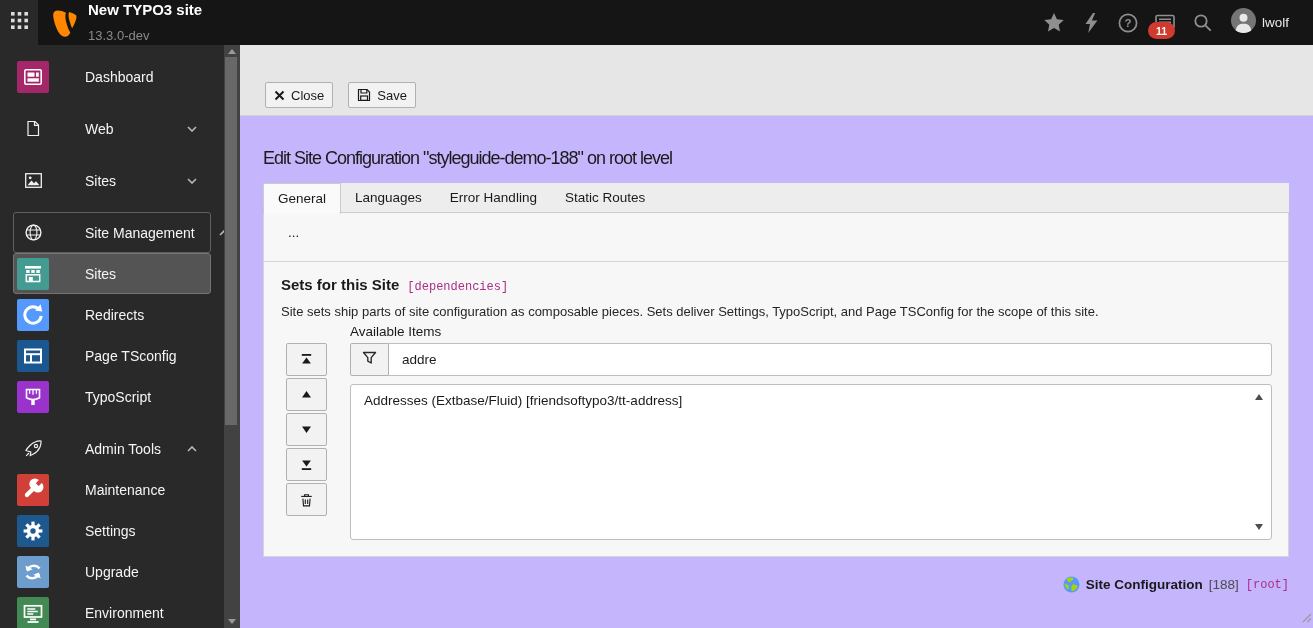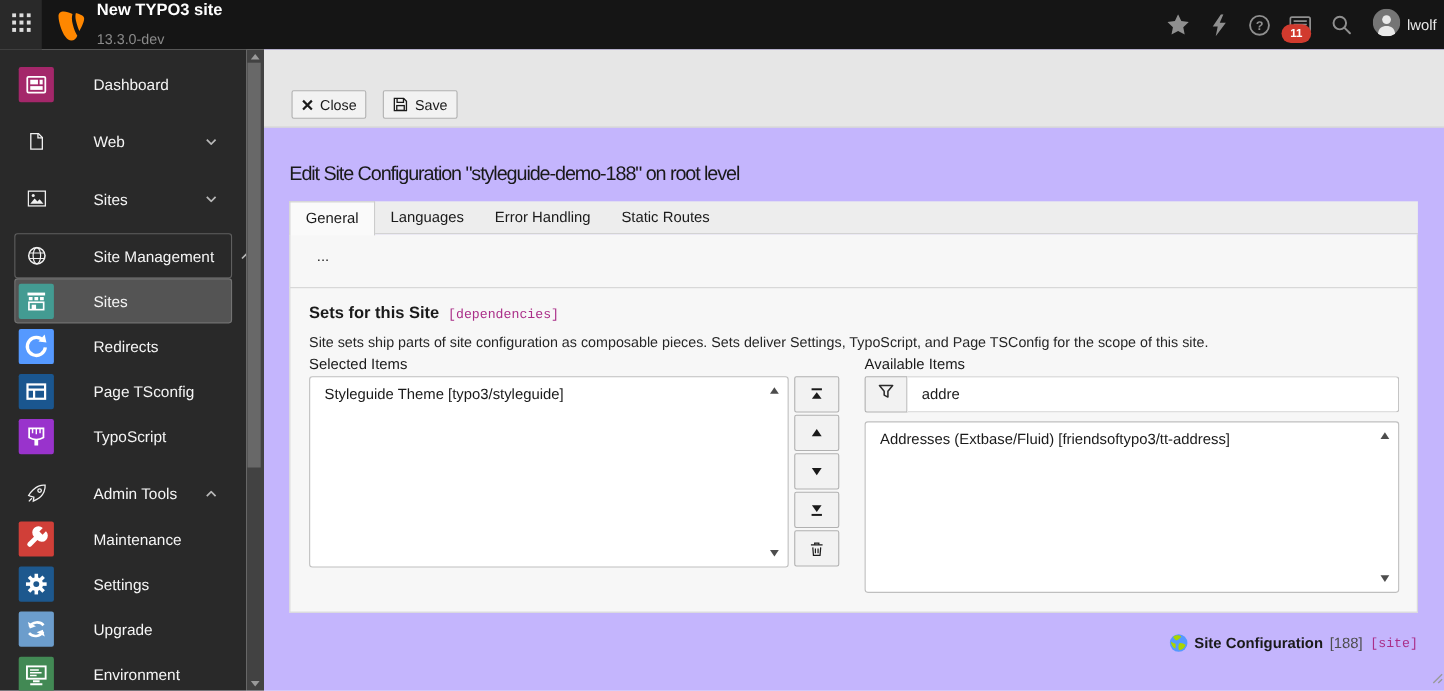--- a/index.html
+++ b/index.html
@@ -9,21 +9,21 @@
 
 .topbar { position:absolute; left:0; top:0; width:1313px; height:45px; background:#151515; display:flex; align-items:center; }
 .tb-apps { width:38px; height:45px; background:#292929; display:flex; align-items:center; justify-content:center; flex:none; }
 .tb-logo { margin-left:12px; flex:none; display:flex; align-items:center; }
 .tb-titles { margin-left:9px; display:flex; flex-direction:column; justify-content:center; gap:11px; }
 .tb-title { font-size:15px; font-weight:bold; color:#ffffff; line-height:16px; }
 .tb-version { font-size:13px; color:#8a8a8a; line-height:14px; }
 .tb-right { margin-left:auto; display:flex; align-items:center; height:45px; }
 .tb-item { width:37px; height:45px; display:flex; align-items:center; justify-content:center; position:relative; }
 .tb-badge { position:absolute; left:1px; top:22px; height:17px; min-width:27px; padding:0 7px; border-radius:9px; background:#d13a2e; color:#fff; font-size:10.5px; font-weight:bold; display:flex; align-items:center; justify-content:center; }
-.tb-user { display:flex; align-items:center; margin-left:10px; padding-right:7px; }
+.tb-user { display:flex; align-items:center; margin-left:10px; padding-right:24px; }
 .tb-username { color:#e8e8e8; font-size:13.5px; margin-left:6px; }
 
 
 .sidebar { position:absolute; left:0; top:45px; width:224px; bottom:0; background:#292929; overflow:hidden; padding-top:11px; }
 .sb-group { margin-bottom:11px; }
 .sb-row { height:41px; width:198px; margin:0 13px; display:flex; align-items:center; padding-left:3px; border:1px solid transparent; border-radius:3px; color:#f5f5f5; position:relative;gap:24px; }
 .sb-row.boxed { border-color:#5f5f5f; }
 .sb-row.active { background:#545454; border-color:#737373; }
 .ibox { width:32px; height:32px; display:flex; align-items:center; justify-content:center; flex:none; border-radius:2px; }
 .sb-label { font-size:14px; margin-left:12px; white-space:nowrap; }
@@ -363,28 +363,20 @@
         <div class="tab">Static Routes</div>
       </div>
     <div class="panel panel-dots"><span>...</span></div>
     <div class="panel panel-sets">
       <div class="sec-head">
         <span class="sec-title">Sets for this Site</span>
         <span class="sec-flag">[dependencies]</span>
       </div>
       <div class="sec-desc">Site sets ship parts of site configuration as composable pieces. Sets deliver Settings, TypoScript, and Page TSConfig for the scope of this site.</div>
       <div class="cols">
-        <div class="col-left">
-          <span class="collabel">Selected Items</span>
-          <div class="listbox lb-left" id="lb-left">
-              <div class="opt">Styleguide Theme [typo3/styleguide]</div>
-            <div class="sup"></div>
-            <div class="sdn"></div>
-          </div>
-        </div>
         <div class="btncol" id="btncol">
             <div class="mbtn">
               <span style="display: flex;">
                 <svg width="13" height="13" viewBox="0 0 13 13" fill="#1a1a1a">
                   <rect x="1.8" y="1" width="9.4" height="1.8"></rect>
                   <path d="M6.5 4.6 L10.9 10.6 H2.1 Z"></path>
                 </svg>
               </span>
             </div>
             <div class="mbtn">
@@ -444,19 +436,19 @@
       <span class="fico" id="fglobe-slot">
           <svg width="17" height="17" viewBox="0 0 17 17">
             <circle cx="8.5" cy="8.5" r="8" fill="#5599ff"></circle>
             <path d="M3.5 2.8 C5.5 1.4 8.5 1.2 10.8 2.3 C10.2 4.4 8.3 5 6.7 6.2 C5.2 5.7 4.1 4.5 3.5 2.8 Z" fill="#aad400"></path>
             <path d="M9.3 8.6 C11.3 8.3 13.3 9 14.9 10.3 C13.9 12.9 11.5 14.9 8.8 15.2 C8 13 8 10.3 9.3 8.6 Z" fill="#aad400"></path>
             <path d="M1.4 7.2 C2.7 8.2 4.2 8.9 5.7 9.2 C6 10.7 5.9 12.3 5.4 13.7 C3.2 12.5 1.6 10 1.4 7.2 Z" fill="#aad400"></path>
           </svg>
         </span>
       <span class="f-title">Site Configuration</span>
       <span class="f-uid">[188]</span>
-      <span class="f-table">[site]</span>
+      <span class="f-table">[root]</span>
     </div>
   </div>
   <div class="grip" id="grip-slot"><svg width="11" height="11" viewBox="0 0 11 11" fill="none" stroke="#9a9a9a" stroke-width="1.3">
         <path d="M10 2 L2 10 M10 6.5 L6.5 10"></path>
       </svg></div>
 </div>
 
 </body></html>

